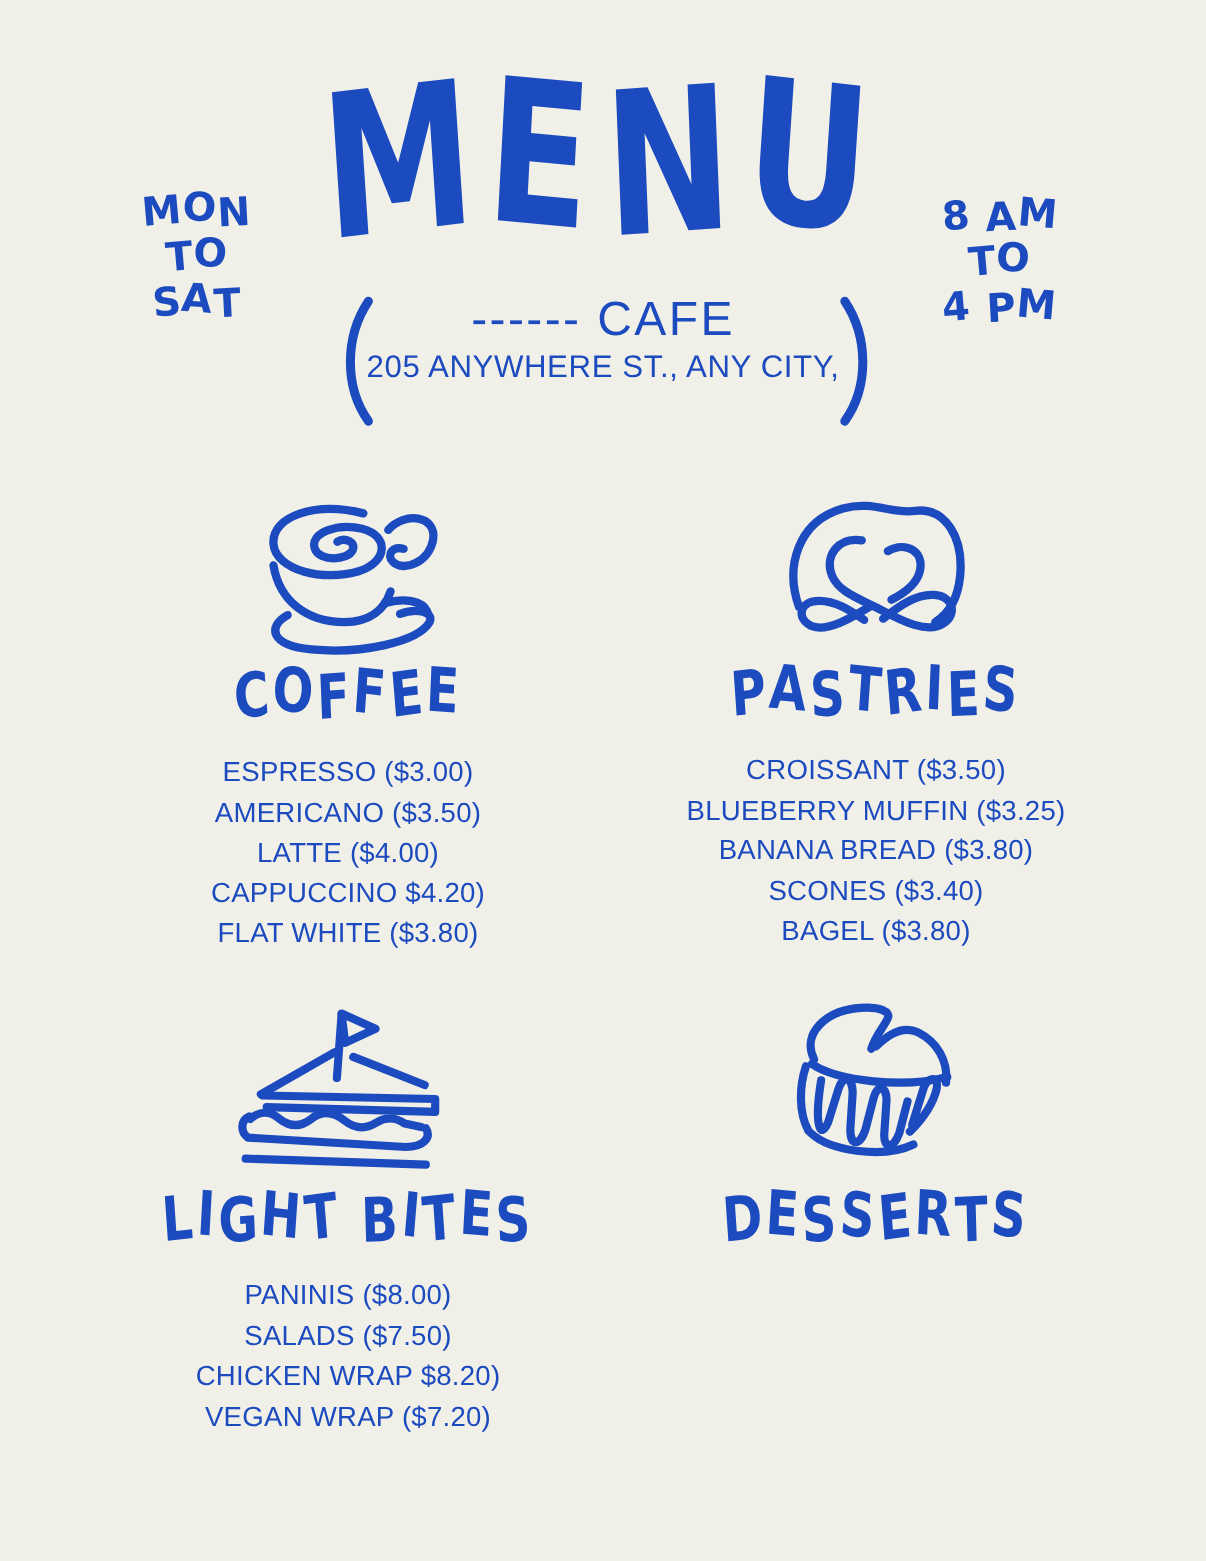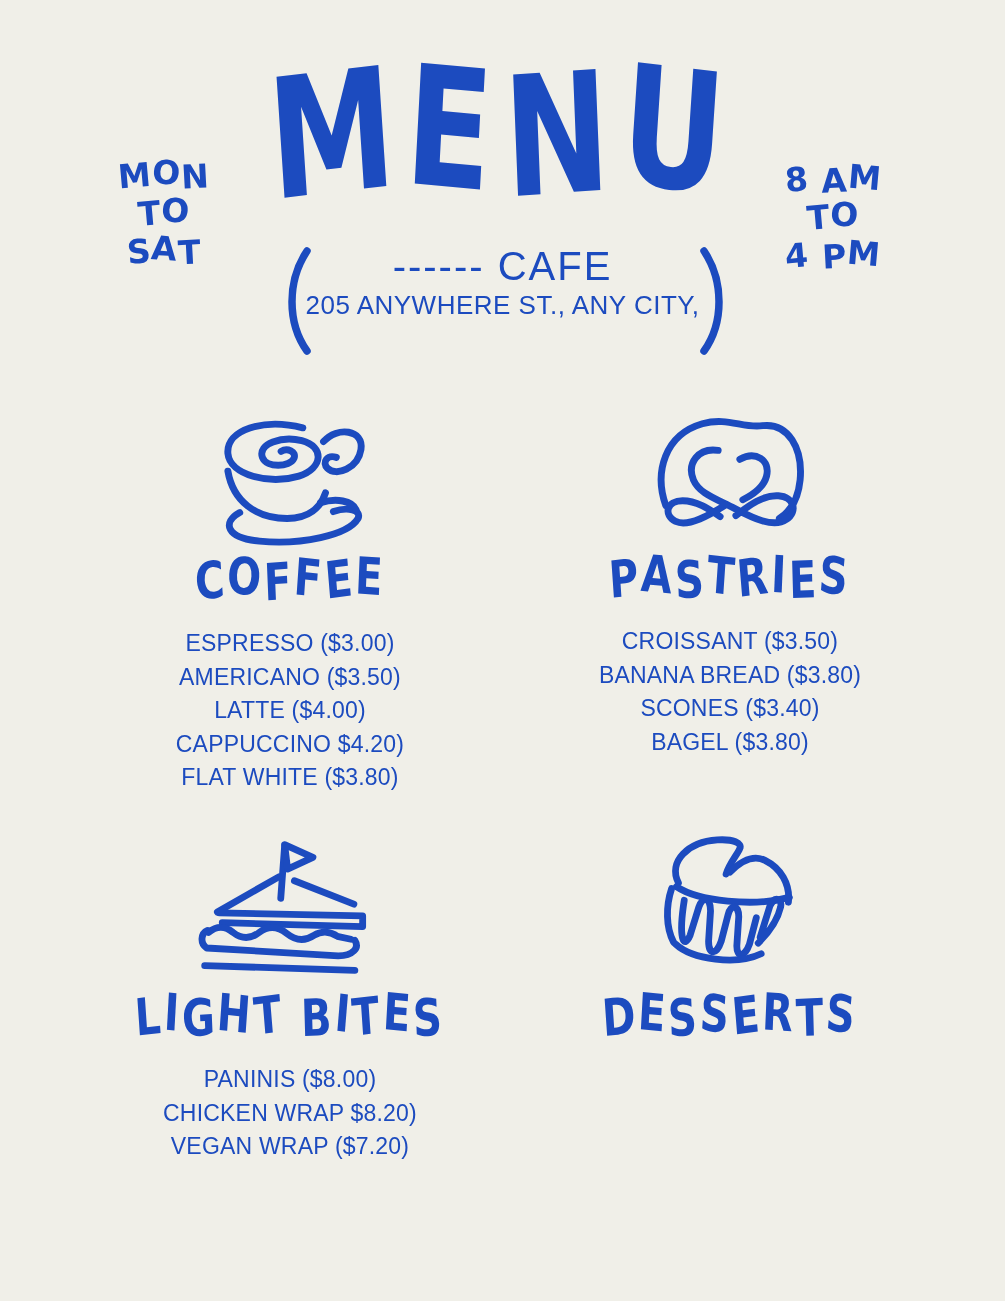--- a/index.html
+++ b/index.html
@@ -88,20 +88,21 @@
       <svg width="158" height="140" viewBox="0 0 160 140" stroke-width="7">
         <path d="M 15 96 C 3 62, 14 24, 52 13 C 78 6, 93 18, 113 15 C 139 12, 154 38, 151 70 C 149 90, 141 102, 130 109"></path>
         <path d="M 68 40 C 48 37, 36 53, 43 70 C 49 84, 66 89, 85 99 C 102 108, 124 119, 137 110 C 149 102, 145 87, 129 86 C 114 85, 100 95, 86 106"></path>
         <path d="M 90 49 C 106 40, 121 50, 117 66 C 114 78, 103 85, 93 90"></path>
         <path d="M 76 95 C 60 105, 38 118, 25 112 C 12 105, 16 91, 32 91 C 46 91, 58 99, 70 107"></path>
       </svg>
     </div>
     <div class="sec-title hand"><span style="display: inline-block; white-space: pre; transform: rotate(-5deg) translateY(1px);">P</span><span style="display: inline-block; white-space: pre; transform: rotate(4deg) translateY(-2px);">A</span><span style="display: inline-block; white-space: pre; transform: rotate(-3deg) translateY(2px);">S</span><span style="display: inline-block; white-space: pre; transform: rotate(5deg) translateY(-1px);">T</span><span style="display: inline-block; white-space: pre; transform: rotate(-6deg) translateY(0px);">R</span><span style="display: inline-block; white-space: pre; transform: rotate(3deg) translateY(-2px);">I</span><span style="display: inline-block; white-space: pre; transform: rotate(-2deg) translateY(2px);">E</span><span style="display: inline-block; white-space: pre; transform: rotate(6deg) translateY(-1px);">S</span></div>
     <div class="items">
       <div class="item">CROISSANT ($3.50)</div>
+      <div class="item">BLUEBERRY MUFFIN ($3.25)</div>
       <div class="item">BANANA BREAD ($3.80)</div>
       <div class="item">SCONES ($3.40)</div>
       <div class="item">BAGEL ($3.80)</div>
     </div>
   </div>
 
   <div class="section" id="sec-light-bites">
     <div class="icon-box">
       <svg width="195" height="156" viewBox="0 0 200 160" stroke-width="7">
         <path d="M 94 14 L 90 68"></path>
@@ -110,20 +111,21 @@
         <path d="M 104 50 L 165 74"></path>
         <path d="M 27 83 L 174 86 L 174 97 L 30 93"></path>
         <path d="M 16 103 C 24 96, 33 96, 41 103 C 50 110, 59 110, 68 103 C 77 96, 86 96, 96 104 C 106 112, 115 112, 124 106 C 132 101, 141 102, 148 107 L 162 110"></path>
         <path d="M 15 101 C 8 104, 7 114, 14 119 L 149 127 C 164 127, 171 119, 166 111"></path>
         <path d="M 12 137 L 166 142"></path>
       </svg>
     </div>
     <div class="sec-title hand"><span style="display: inline-block; white-space: pre; transform: rotate(-5deg) translateY(1px);">L</span><span style="display: inline-block; white-space: pre; transform: rotate(4deg) translateY(-2px);">I</span><span style="display: inline-block; white-space: pre; transform: rotate(-3deg) translateY(2px);">G</span><span style="display: inline-block; white-space: pre; transform: rotate(5deg) translateY(-1px);">H</span><span style="display: inline-block; white-space: pre; transform: rotate(-6deg) translateY(0px);">T</span><span style="display: inline-block; white-space: pre; transform: rotate(3deg) translateY(-2px);"> </span><span style="display: inline-block; white-space: pre; transform: rotate(-2deg) translateY(2px);">B</span><span style="display: inline-block; white-space: pre; transform: rotate(6deg) translateY(-1px);">I</span><span style="display: inline-block; white-space: pre; transform: rotate(-5deg) translateY(1px);">T</span><span style="display: inline-block; white-space: pre; transform: rotate(4deg) translateY(-2px);">E</span><span style="display: inline-block; white-space: pre; transform: rotate(-3deg) translateY(2px);">S</span></div>
     <div class="items">
       <div class="item">PANINIS ($8.00)</div>
+      <div class="item">SALADS ($7.50)</div>
       <div class="item">CHICKEN WRAP $8.20)</div>
       <div class="item">VEGAN WRAP ($7.20)</div>
     </div>
   </div>
 
   <div class="section" id="sec-desserts">
     <div class="icon-box">
       <svg width="146" height="156" viewBox="0 0 150 160" stroke-width="7">
         <path d="M 22 52 C 11 30, 32 10, 62 8 C 78 7, 88 11, 85 17 C 82 24, 75 31, 71 43"></path>
         <path d="M 75 41 C 87 29, 99 23, 111 29 C 127 37, 137 53, 135 72"></path>

